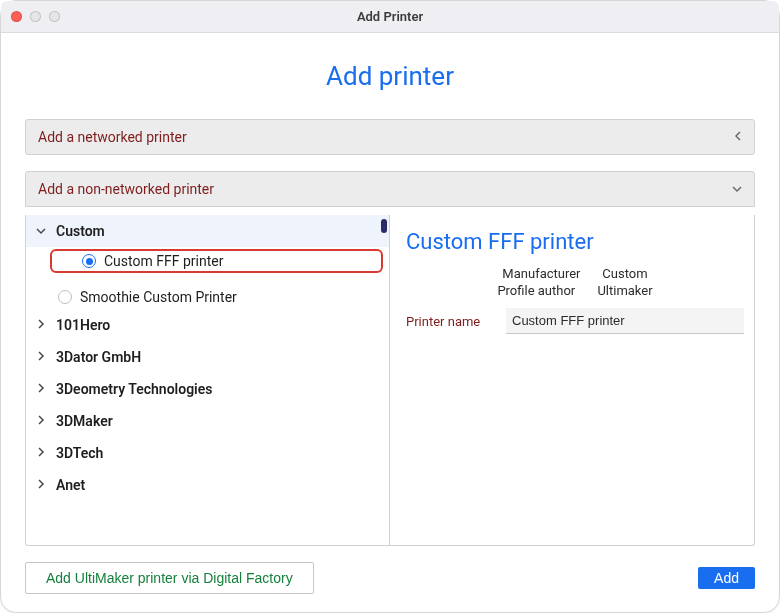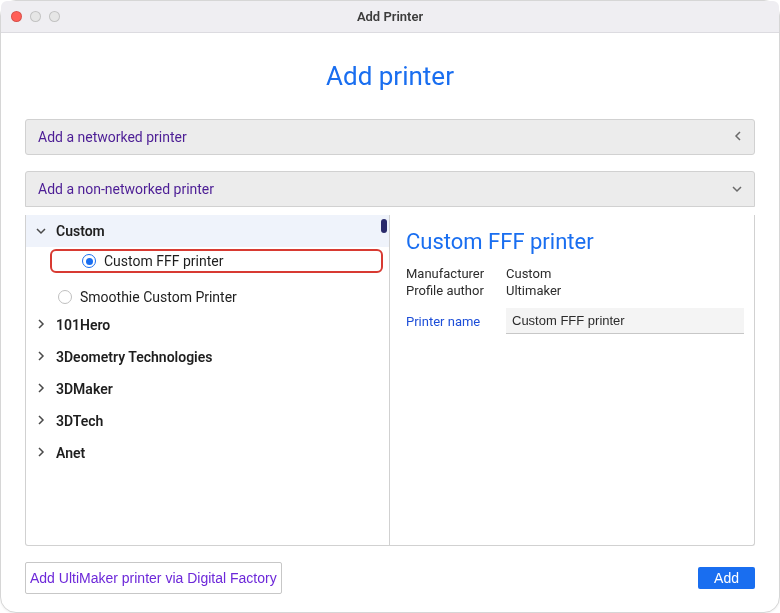--- a/index.html
+++ b/index.html
@@ -68,21 +68,21 @@
   }
   .section-header {
     background: #ececec;
     border: 1px solid #d1d1d1;
     border-radius: 3px;
     height: 36px;
     display: flex;
     align-items: center;
     padding: 0 12px;
     font-size: 14px;
-    color: #4c1d95;
+    color: #7f1d1d;
     position: relative;
     margin-bottom: 16px;
   }
   .section-header-open {
     margin-bottom: 8px;
     border-bottom-left-radius: 0;
     border-bottom-right-radius: 0;
   }
   .chev {
     position: absolute;
@@ -181,50 +181,51 @@
     font-size: 22px;
     color: #196ef0;
     font-weight: 400;
     margin-bottom: 12px;
   }
   .meta-row {
     display: flex;
     font-size: 13px;
     color: #2c2c2c;
     margin-bottom: 2px;
+    justify-content: center;
   }
   .meta-label { width: 100px; }
   .pname-row {
     display: flex;
     align-items: center;
     font-size: 13px;
     margin-top: 10px;
   }
-  .pname-label { width: 100px; color: #1d4ed8; }
+  .pname-label { width: 100px; color: #7f1d1d; }
   .pname-input {
     flex: 1;
     background: #f4f4f4;
     border: none;
     border-bottom: 1px solid #c7c7c7;
     font-size: 13px;
     padding: 5px 6px;
     color: #2c2c2c;
     outline: none;
   }
   .bottom-bar {
     display: flex;
     justify-content: space-between;
     align-items: center;
   }
   .link-button {
     background: #ffffff;
     border: 1px solid #c7c7c7;
-    color: #6d28d9;
-    font-size: 14px;
-    padding: 7px 4px;
+    color: #15803d;
+    font-size: 14px;
+    padding: 7px 20px;
     cursor: pointer;
     border-radius: 2px;
     text-align: center;
   }
   .add-button {
     background: #196ef0;
     border: none;
     color: #ffffff;
     font-size: 14px;
     padding: 3px 16px;
@@ -298,20 +299,28 @@
               </svg>
           </span>
           <span>101Hero</span>
         </div>
         <div class="tree-row group">
           <span class="tree-arrow">
             <svg width="8" height="10" viewBox="0 0 8 10">
                 <path d="M2 1 L6 5 L2 9" fill="none" stroke="#4a4a4a" stroke-width="1.5"></path>
               </svg>
           </span>
+          <span>3Dator GmbH</span>
+        </div>
+        <div class="tree-row group">
+          <span class="tree-arrow">
+            <svg width="8" height="10" viewBox="0 0 8 10">
+                <path d="M2 1 L6 5 L2 9" fill="none" stroke="#4a4a4a" stroke-width="1.5"></path>
+              </svg>
+          </span>
           <span>3Deometry Technologies</span>
         </div>
         <div class="tree-row group">
           <span class="tree-arrow">
             <svg width="8" height="10" viewBox="0 0 8 10">
                 <path d="M2 1 L6 5 L2 9" fill="none" stroke="#4a4a4a" stroke-width="1.5"></path>
               </svg>
           </span>
           <span>3DMaker</span>
         </div>

